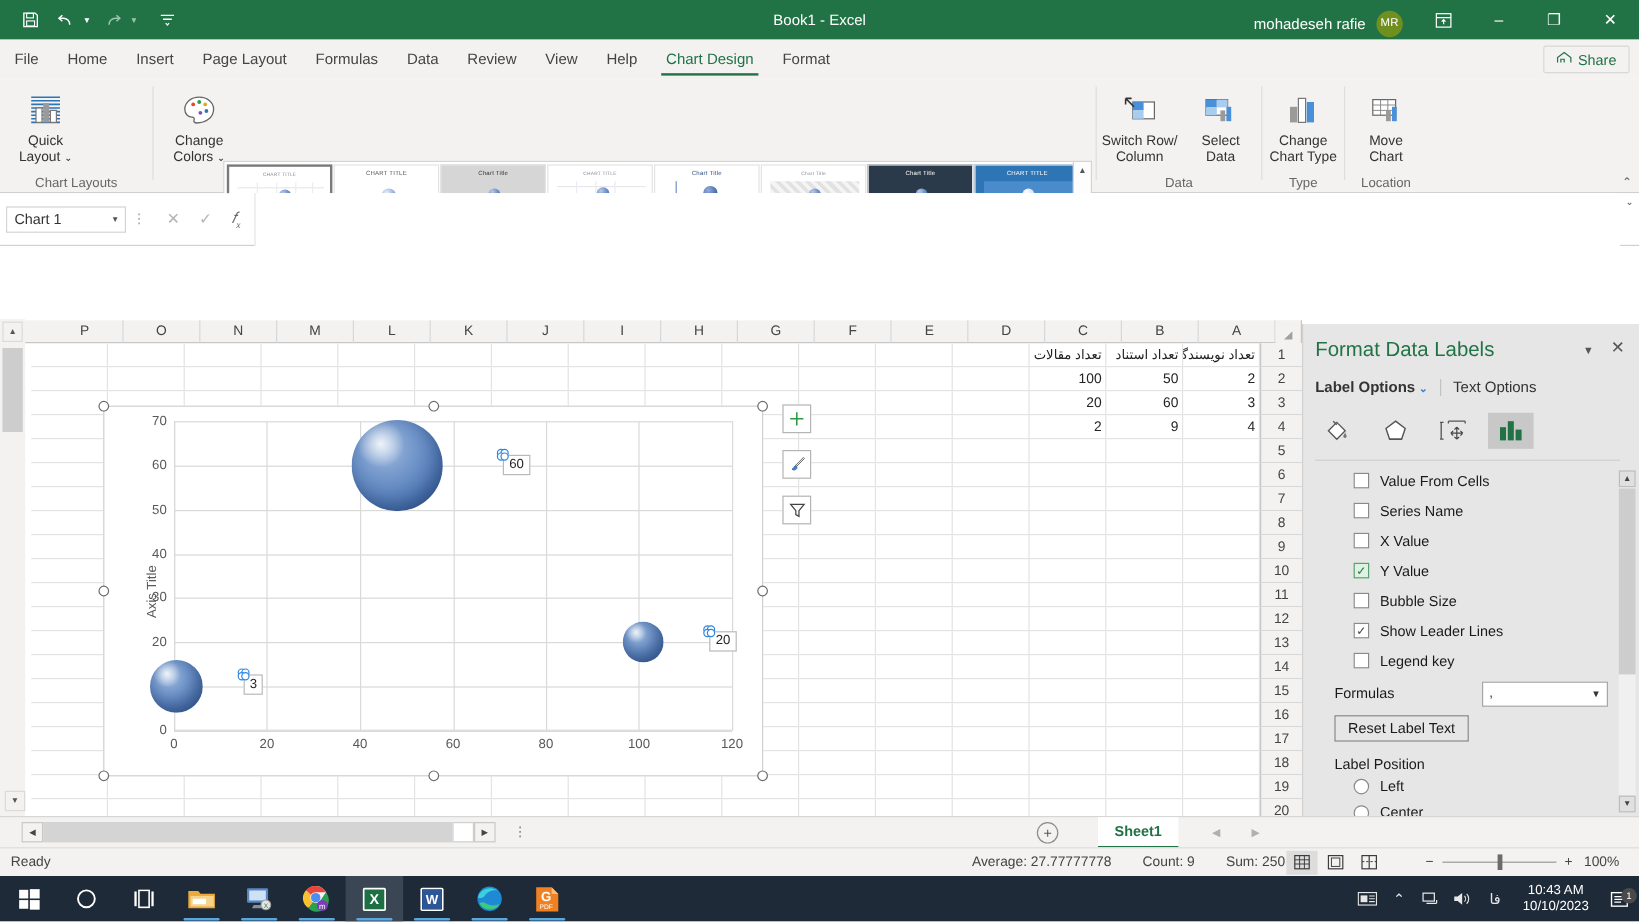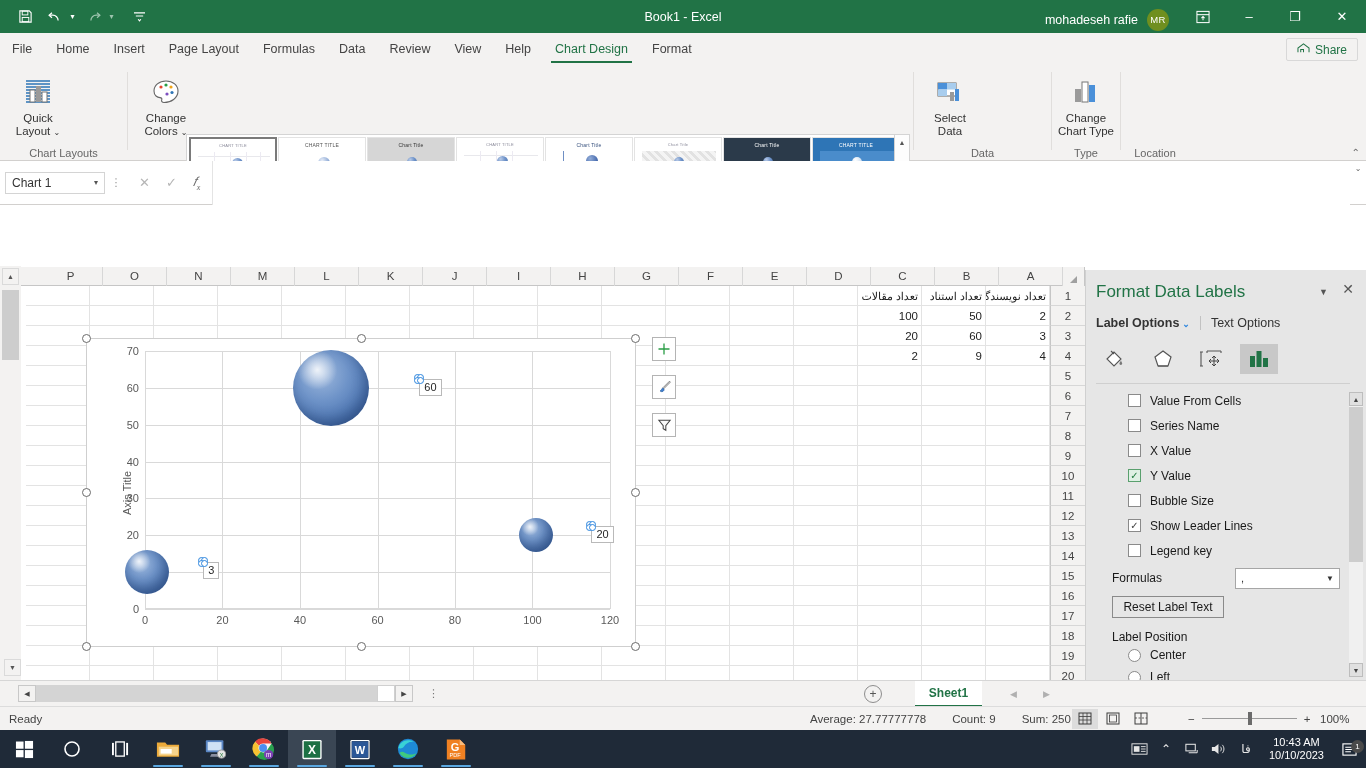--- a/index.html
+++ b/index.html
@@ -518,20 +518,32 @@
       <div class="gs-btn">▼</div>
       <div class="gs-btn">▤</div>
     </div>
 
     <div class="rgroup-sep" style="left:913px;"></div>
 
     <div class="rgroup" style="left:914px; width:137px;">
       <div style="display:flex; padding-left:2px;">
         <div class="rbtn">
           <span class="glyph">
+            <svg width="32" height="28" viewBox="0 0 32 28">
+              <rect x="10" y="7" width="18" height="14" fill="#fff" stroke="#666"></rect>
+              <rect x="10" y="7" width="9" height="7" fill="#4a90d9"></rect>
+              <rect x="10" y="14" width="9" height="7" fill="#a8cdee"></rect>
+              <path d="M4 4l7 7M4 4v5M4 4h5" fill="none" stroke="#333" stroke-width="1.3"></path>
+            </svg>
+          </span>
+          <span>Switch Row/</span>
+          <span>Column</span>
+        </div>
+        <div class="rbtn">
+          <span class="glyph">
             <svg width="30" height="28" viewBox="0 0 30 28">
               <rect x="3" y="5" width="18" height="13" fill="#fff" stroke="#666"></rect>
               <rect x="3" y="5" width="9" height="6.5" fill="#4a90d9"></rect>
               <rect x="12" y="5" width="9" height="6.5" fill="#a8cdee"></rect>
               <rect x="3" y="11.5" width="9" height="6.5" fill="#a8cdee"></rect>
               <rect x="15" y="14" width="4" height="9" fill="#9a9a9a"></rect>
               <rect x="20" y="11" width="4" height="12" fill="#4a90d9"></rect>
             </svg>
           </span>
           <span>Select</span>
@@ -552,20 +564,32 @@
           </svg>
         </span>
         <span>Change</span>
         <span>Chart Type</span>
       </div>
       <div class="rgroup-label">Type</div>
     </div>
     <div class="rgroup-sep" style="left:1120px;"></div>
 
     <div class="rgroup" style="left:1121px; width:68px;">
+      <div class="rbtn">
+        <span class="glyph">
+          <svg width="30" height="28" viewBox="0 0 30 28">
+            <rect x="4" y="5" width="19" height="13" fill="#fff" stroke="#666"></rect>
+            <path d="M4 9.5h19M4 14h19M10.5 5v13M16.5 5v13" stroke="#888" stroke-width=".8"></path>
+            <rect x="15" y="14" width="4" height="9" fill="#9a9a9a"></rect>
+            <rect x="20" y="11" width="4" height="12" fill="#4a90d9"></rect>
+          </svg>
+        </span>
+        <span>Move</span>
+        <span>Chart</span>
+      </div>
       <div class="rgroup-label">Location</div>
     </div>
     <div class="ribbon-collapse">⌃</div>
   </div>
 
   <div class="fbar">
     <div class="namebox">
       <span>Chart 1</span>
       <span class="nb-caret">▾</span>
     </div>
@@ -1181,25 +1205,25 @@
           <span style="font-size:8px; color:#333">▼</span>
         </span>
       </div>
 
       <div class="reset-btn">Reset Label Text</div>
 
       <div class="lp-title">Label Position</div>
 
       <div class="radio-row">
         <span class="radio"></span>
-        <span>Center</span>
+        <span>Left</span>
       </div>
       <div class="radio-row">
         <span class="radio"></span>
-        <span>Left</span>
+        <span>Center</span>
       </div>
     </div>
 
     <div class="pane-scroll">
       <div class="ps-arrow">▲</div>
       <div class="ps-thumb"></div>
       <div class="ps-arrow bottom">▼</div>
     </div>
   </div>
 

